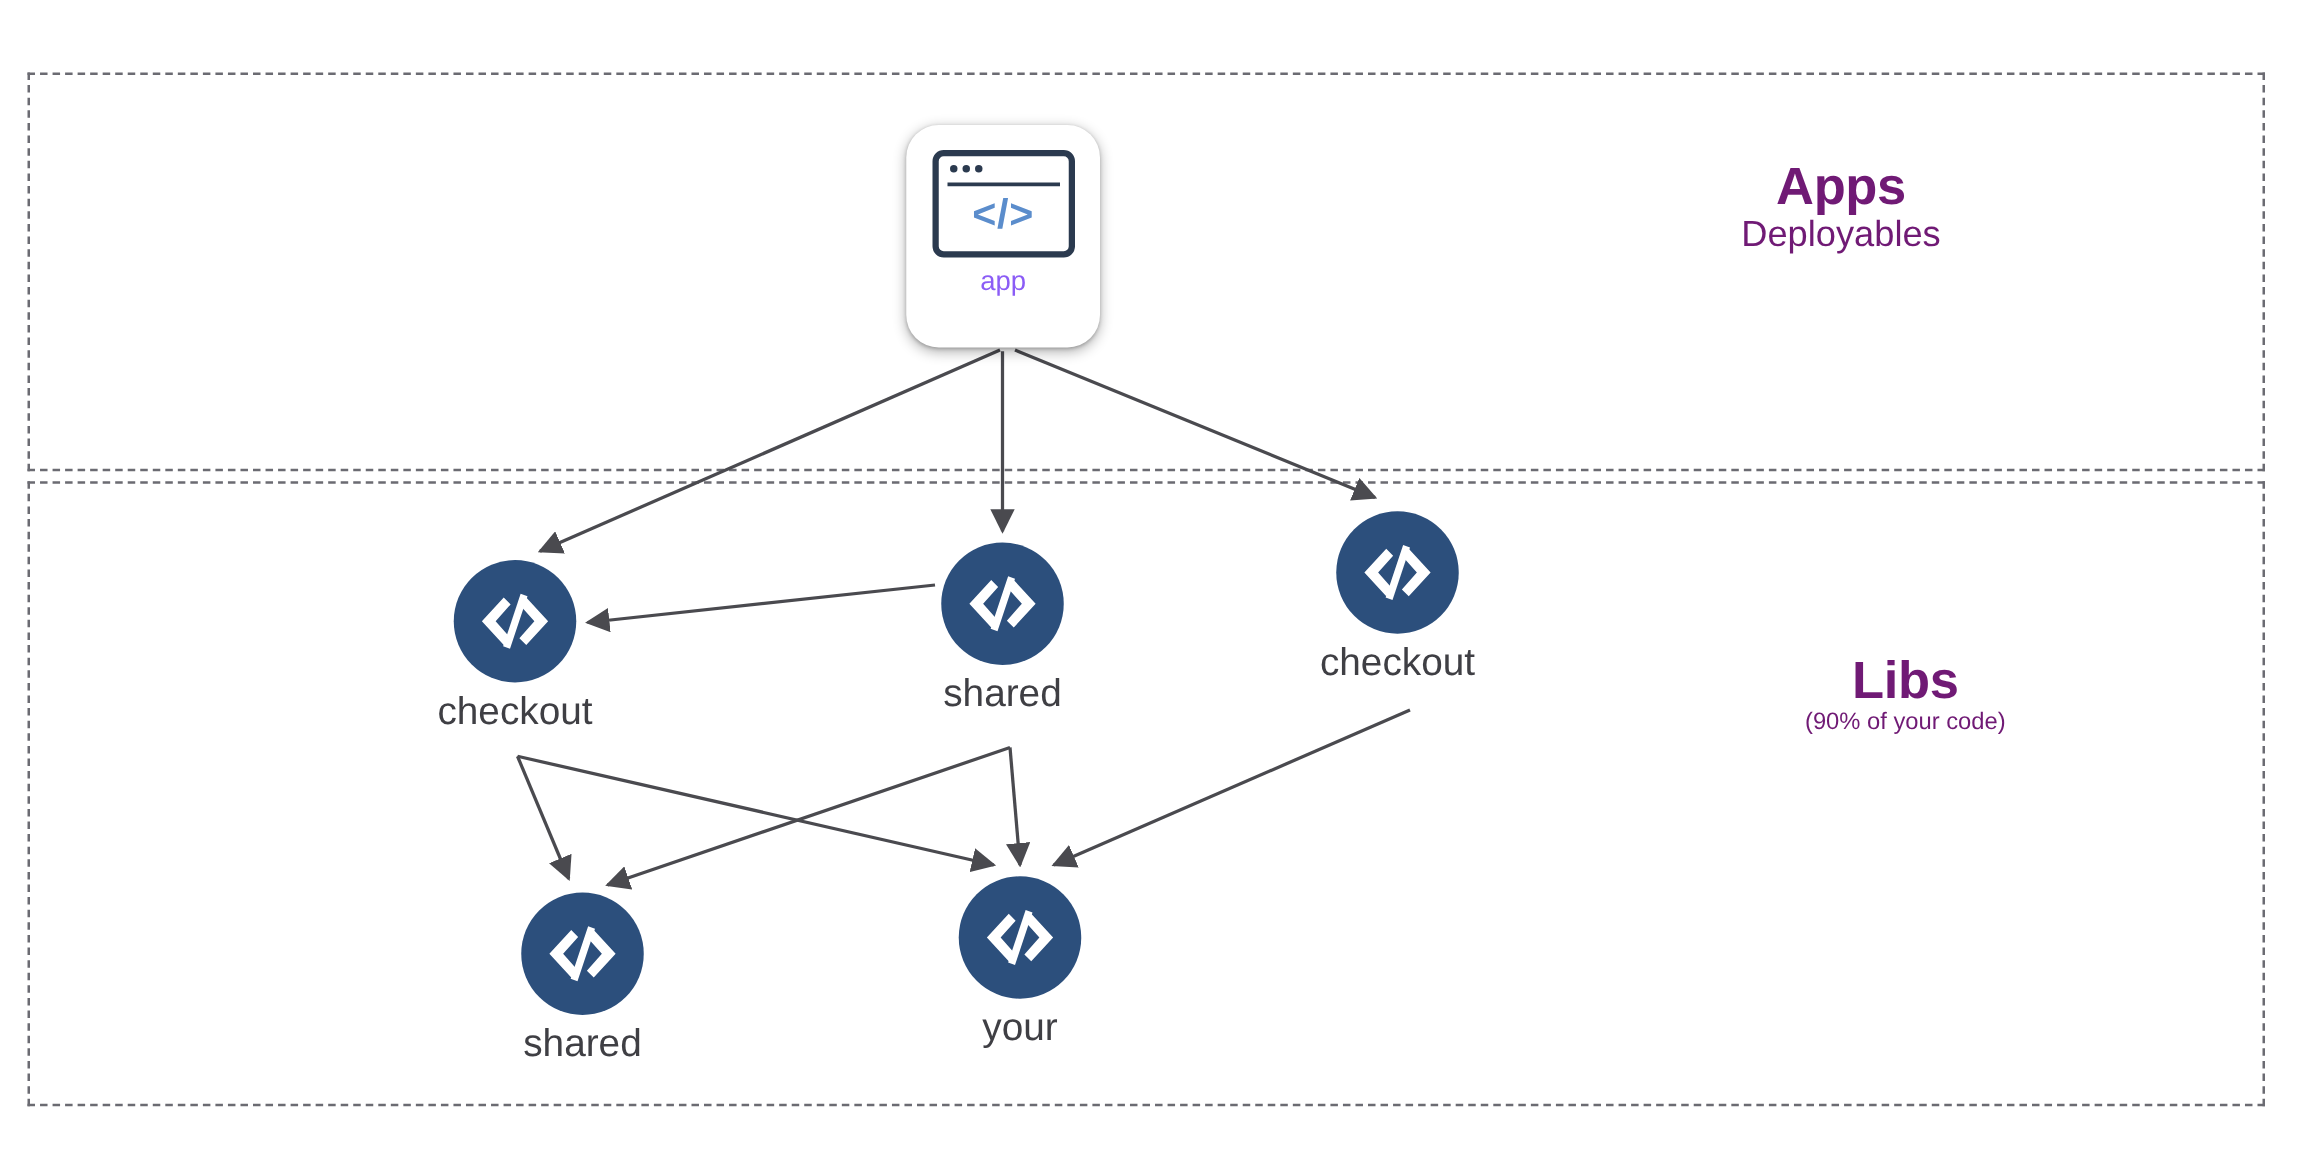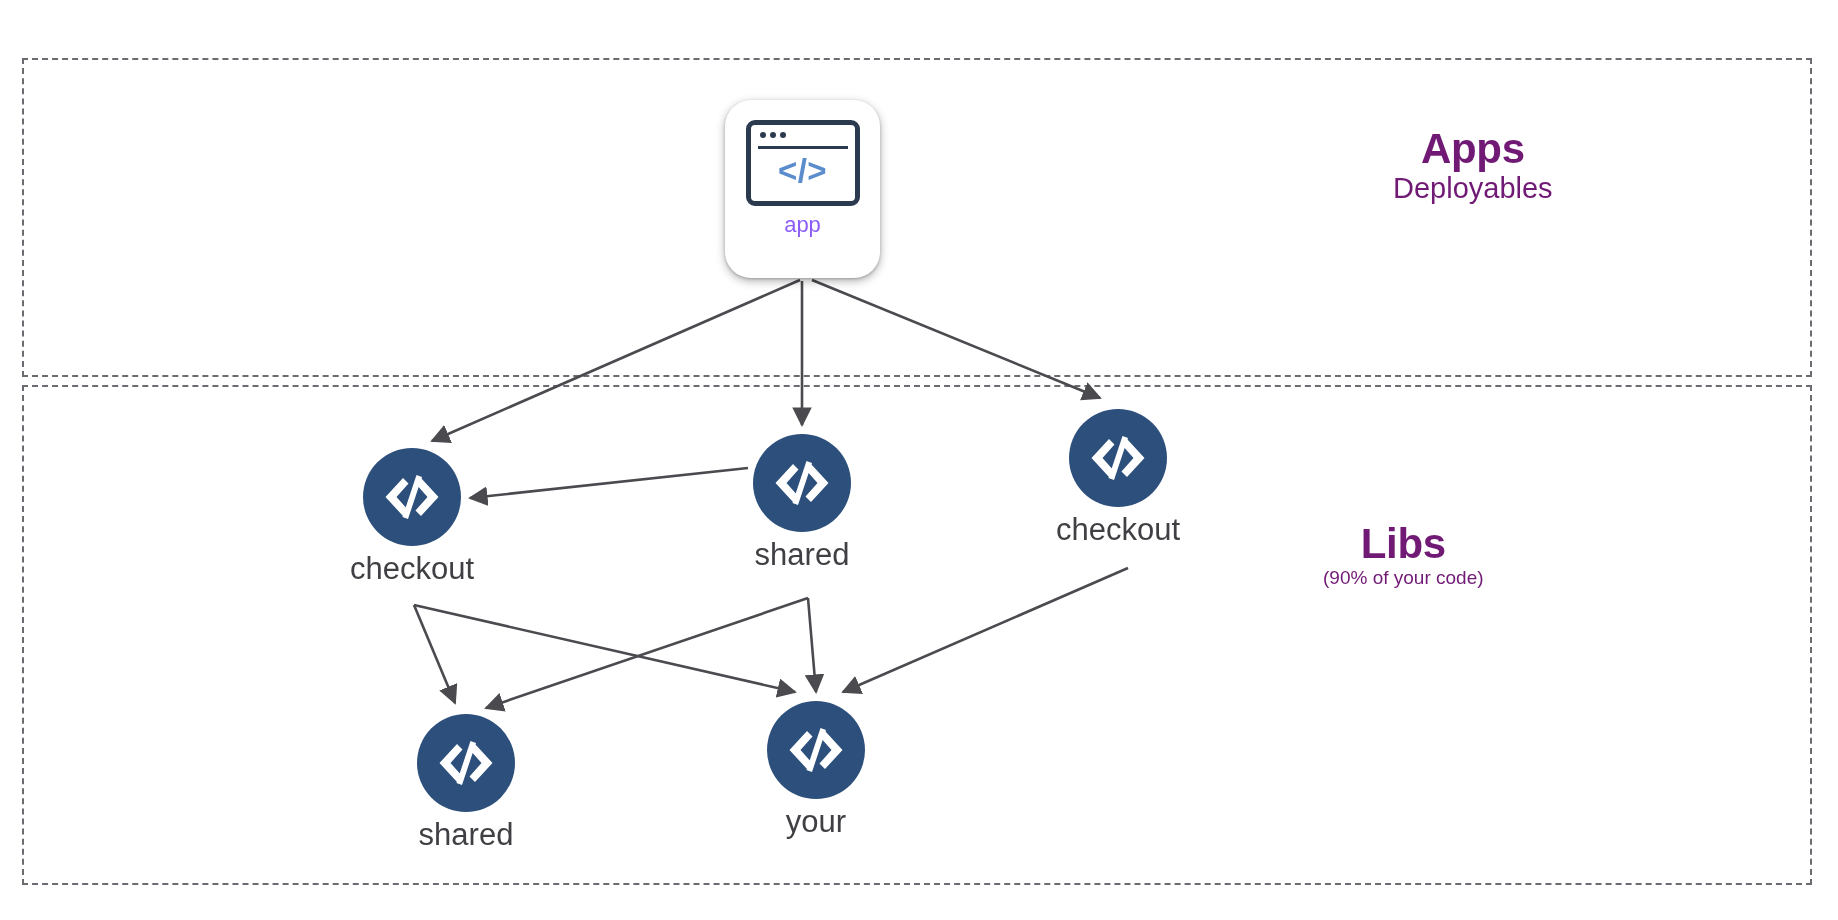--- a/index.html
+++ b/index.html
@@ -53,21 +53,21 @@
     letter-spacing: -0.3px;
     display: block;
   }
   .zone-caption .zc-sub {
     font-size: 29px;
     font-weight: normal;
     display: block;
     margin-top: 0;
   }
   #caption-apps { left: 1393px; top: 125px; }
-  #caption-libs { left: 1323px; top: 520px; }
+  #caption-libs { left: 1444px; top: 520px; }
   #caption-libs .zc-sub { font-size: 19px; }
 
   
   #edges {
     position: absolute;
     left: 0;
     top: 0;
     width: 1838px;
     height: 920px;
     pointer-events: none;

